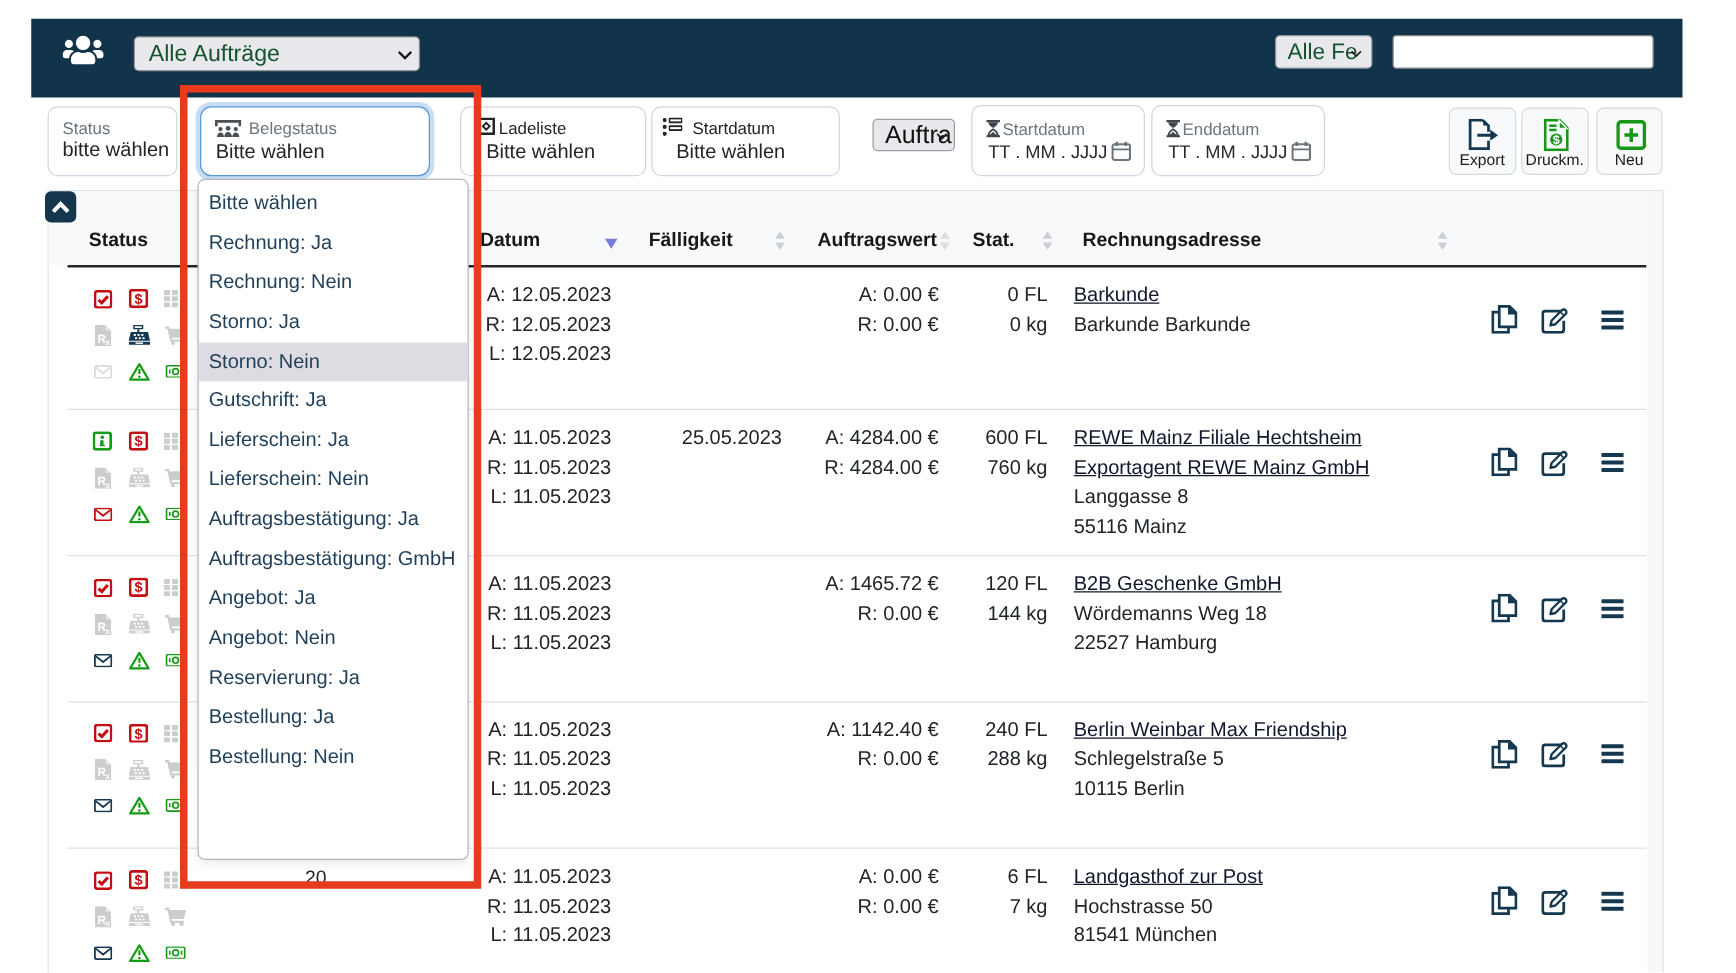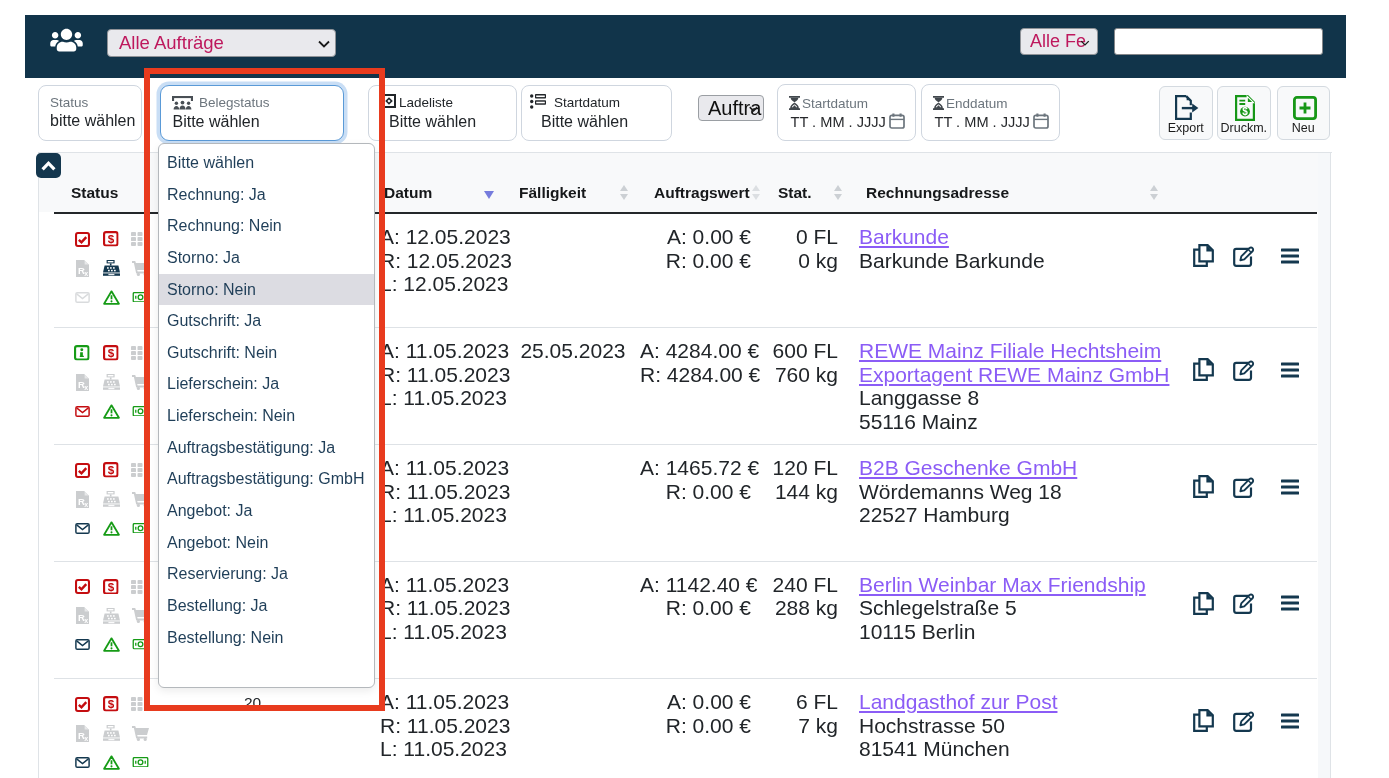--- a/index.html
+++ b/index.html
@@ -1,33 +1,33 @@
 <!DOCTYPE html>
 <html><head>
 <meta charset="utf-8">
 <style>
 *{box-sizing:border-box;margin:0;padding:0}
 html,body{width:1389px;height:778px;background:#fff;font-family:"Liberation Sans",sans-serif;overflow:hidden;position:relative}
 .abs{position:absolute}
 
 .navbar{position:absolute;left:25px;top:15px;width:1320.5px;height:63px;background:#11344a}
-.sel{position:absolute;background:#e9e9ed;border:1px solid #8f9297;border-radius:4px;color:#be185d;display:flex;align-items:center}
+.sel{position:absolute;background:#e9e9ed;border:1px solid #8f9297;border-radius:4px;color:#14532d;display:flex;align-items:center}
 .navinput{position:absolute;left:1089px;top:12.5px;width:209px;height:27px;background:#fff;border:1px solid #848689;border-radius:3px}
 
 .box{position:absolute;background:#fff;border:1px solid #cfd6df;border-radius:8px}
 .lbl{position:absolute;font-size:13.5px;color:#6c757d;white-space:nowrap}
 .val{position:absolute;font-size:16px;color:#212529;white-space:nowrap}
 .btn3{position:absolute;width:53.5px;height:54px;background:#f8f9fa;border:1px solid #d4dae0;border-radius:6px;top:85.5px}
 .btn3 .cap{position:absolute;width:100%;text-align:center;bottom:4px;font-size:12.5px;color:#1a1a1a}
 
 .thtext{position:absolute;font-weight:bold;font-size:15.5px;color:#16181a;white-space:nowrap}
 .sep{position:absolute;left:54px;width:1263px;height:1px;background:#dee2e6}
-.cell{position:absolute;font-size:21px;color:#212529;line-height:23.7px;white-space:nowrap}
+.cell{position:absolute;font-size:16px;color:#212529;line-height:23.7px;white-space:nowrap}
 .r{text-align:right}
-.lnk{text-decoration:underline;color:#8b5cf6}
+.lnk{text-decoration:underline;color:#0f172a}
 
 .dd{position:absolute;left:158px;top:143px;width:217px;height:545px;background:#fff;border:1px solid #b4b8bc;border-radius:6px;z-index:10;padding:3px 0;box-shadow:0 3px 8px rgba(0,0,0,.08)}
 .dd div{height:31.65px;line-height:31.65px;padding-left:8px;font-size:16px;color:#1f3e58;white-space:nowrap}
 .dd .on{background:#dcdce2}
 
 .red{position:absolute;left:143.5px;top:68px;width:241px;height:642.5px;border:6px solid #e83b1e;z-index:20}
 .srt{position:absolute;width:0;height:0}
 </style>
 </head>
 <body>
@@ -493,21 +493,20 @@
     <use href="#i-bars"></use>
   </svg>
 
 <div class="dd">
 <div>Bitte wählen</div>
 <div>Rechnung: Ja</div>
 <div>Rechnung: Nein</div>
 <div>Storno: Ja</div>
 <div class="on">Storno: Nein</div>
 <div>Gutschrift: Ja</div>
-<div>Gutschrift: Nein</div>
 <div>Lieferschein: Ja</div>
 <div>Lieferschein: Nein</div>
 <div>Auftragsbestätigung: Ja</div>
 <div>Auftragsbestätigung: GmbH</div>
 <div>Angebot: Ja</div>
 <div>Angebot: Nein</div>
 <div>Reservierung: Ja</div>
 <div>Bestellung: Ja</div>
 <div>Bestellung: Nein</div>
 </div>

